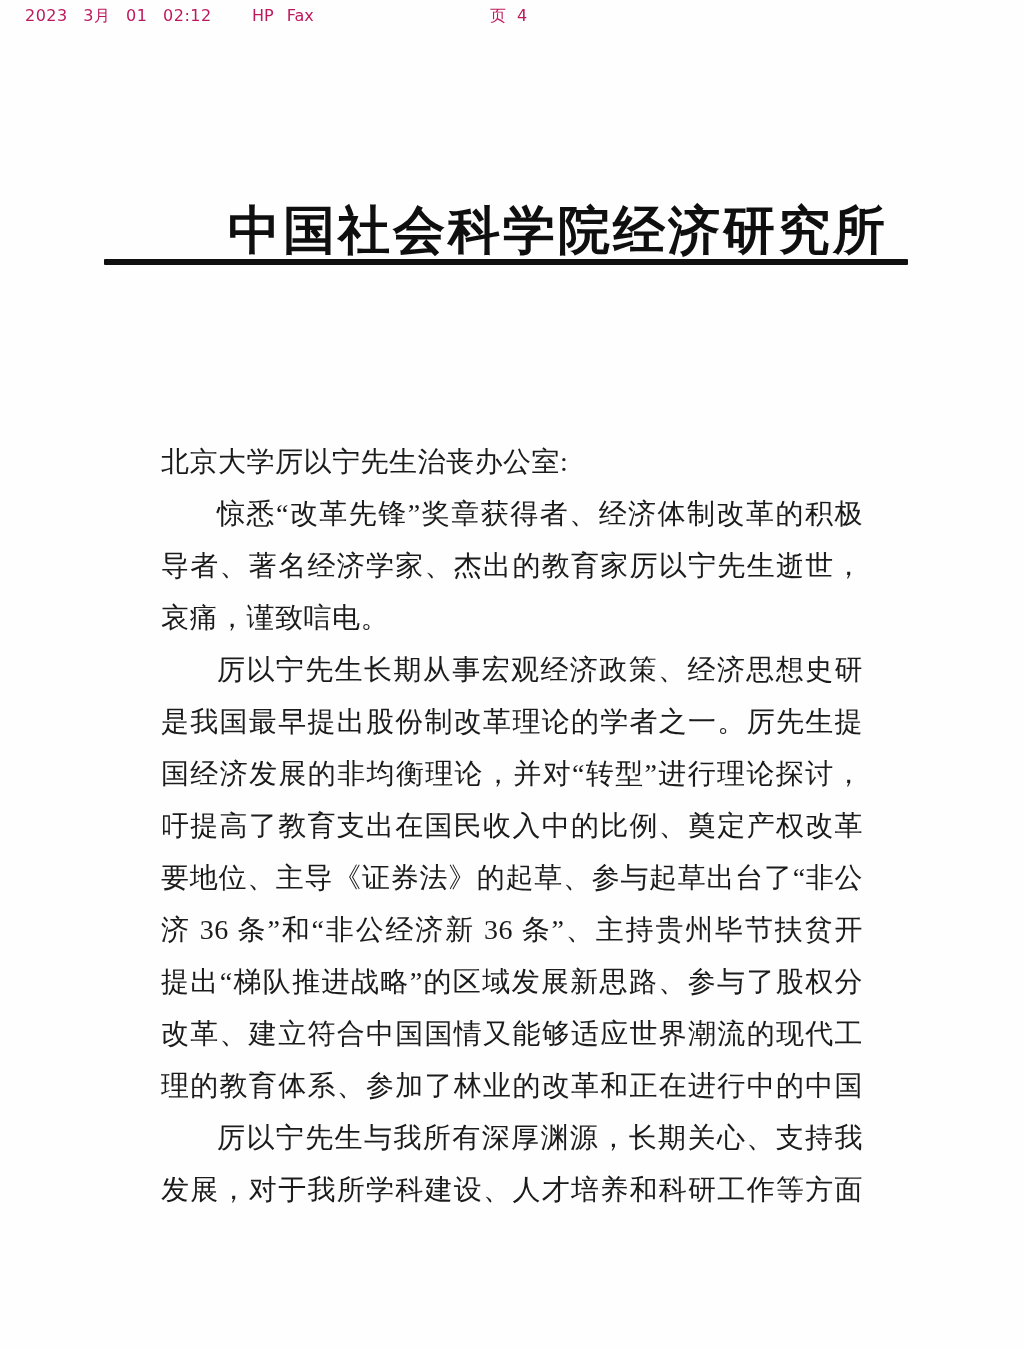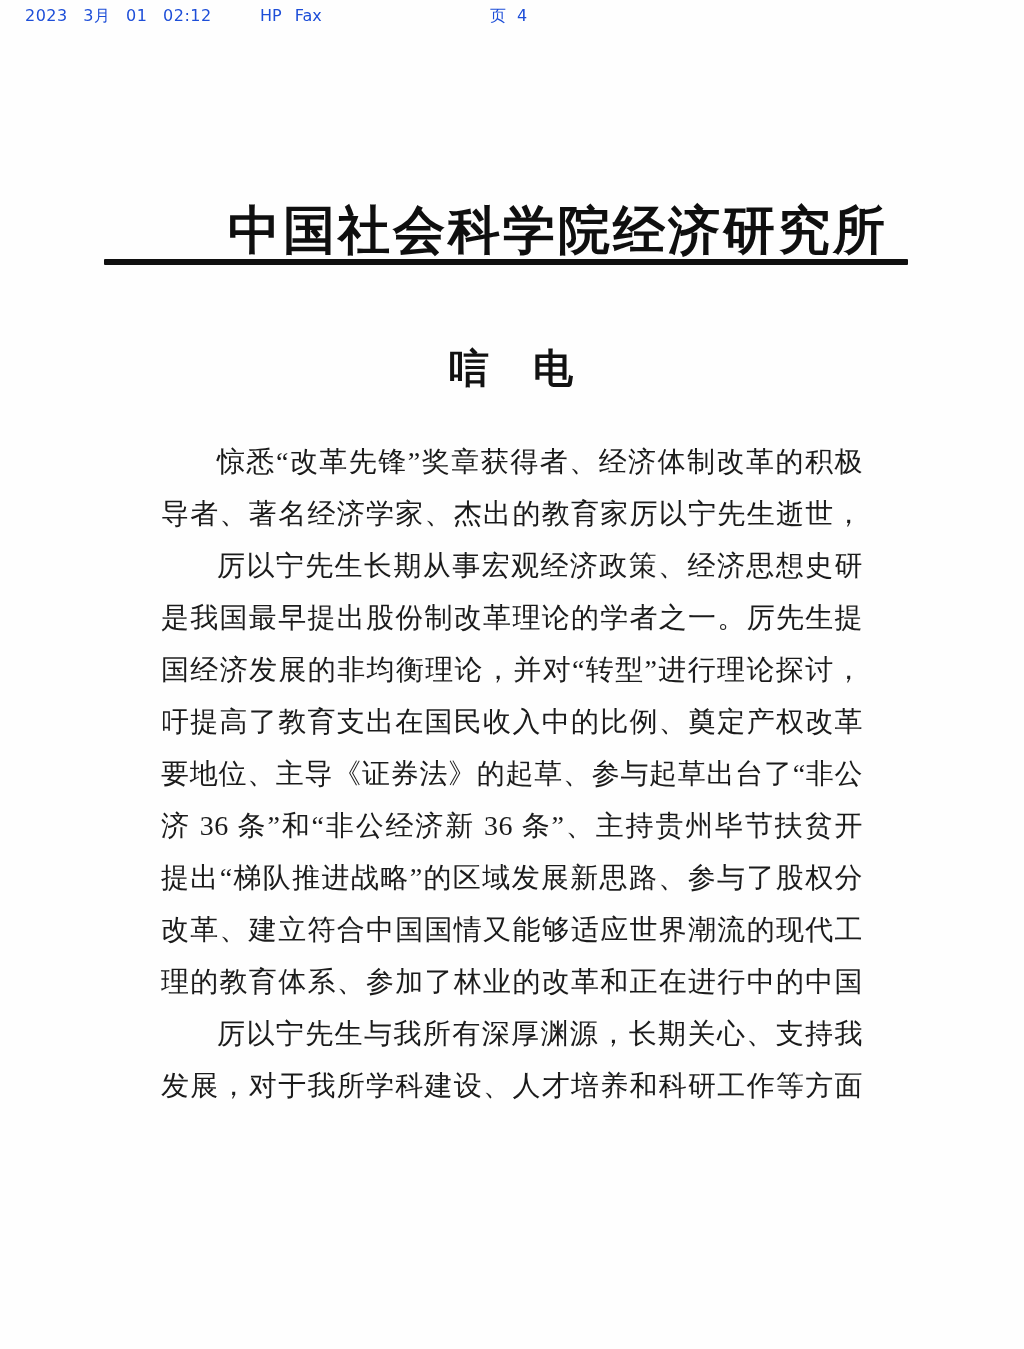--- a/index.html
+++ b/index.html
@@ -18,33 +18,33 @@
   }
   
   .fax-header {
     position: absolute;
     top: 6px;
     left: 0;
     width: 100%;
     height: 24px;
     font-family: "DejaVu Sans", "Liberation Sans", sans-serif;
     font-size: 16px;
-    color: #1d4ed8;
+    color: #be185d;
   }
   .fax-datetime {
     position: absolute;
     left: 25px;
     top: 0;
     word-spacing: 10px;
     letter-spacing: 0.5px;
     white-space: nowrap;
   }
   .fax-device {
     position: absolute;
-    left: 260px;
+    left: 252px;
     top: 0;
     word-spacing: 8px;
     white-space: nowrap;
   }
   .fax-page-label {
     position: absolute;
     left: 490px;
     top: 0;
     word-spacing: 6px;
     white-space: nowrap;
@@ -123,25 +123,26 @@
     <span class="fax-datetime">2023 3月 01 02:12</span>
     <span class="fax-device">HP Fax</span>
     <span class="fax-page-label">页 4</span>
   </header>
 
   <div>
     <h1 class="org-name">中国社会科学院经济研究所</h1>
     <div class="letterhead-rule"></div>
   </div>
 
-  <h2 class="doc-title">唁　电</h2>
 
   <main class="letter-body">
+    <p class="line">北京大学厉以宁先生治丧办公室:</p>
     <p class="line indent fill">惊悉“改革先锋”奖章获得者、经济体制改革的积极倡</p>
     <p class="line fill">导者、著名经济学家、杰出的教育家厉以宁先生逝世，不胜</p>
+    <p class="line">哀痛，谨致唁电。</p>
     <p class="line indent fill">厉以宁先生长期从事宏观经济政策、经济思想史研究，</p>
     <p class="line fill">是我国最早提出股份制改革理论的学者之一。厉先生提出中</p>
     <p class="line fill">国经济发展的非均衡理论，并对“转型”进行理论探讨，呼</p>
     <p class="line fill">吁提高了教育支出在国民收入中的比例、奠定产权改革的重</p>
     <p class="line fill">要地位、主导《证券法》的起草、参与起草出台了“非公经</p>
     <p class="line fill">济 36 条”和“非公经济新 36 条”、主持贵州毕节扶贫开发、</p>
     <p class="line fill">提出“梯队推进战略”的区域发展新思路、参与了股权分置</p>
     <p class="line fill">改革、建立符合中国国情又能够适应世界潮流的现代工商管</p>
     <p class="line fill">理的教育体系、参加了林业的改革和正在进行中的中国经济</p>
     <p class="line indent fill">厉以宁先生与我所有深厚渊源，长期关心、支持我所的</p>

